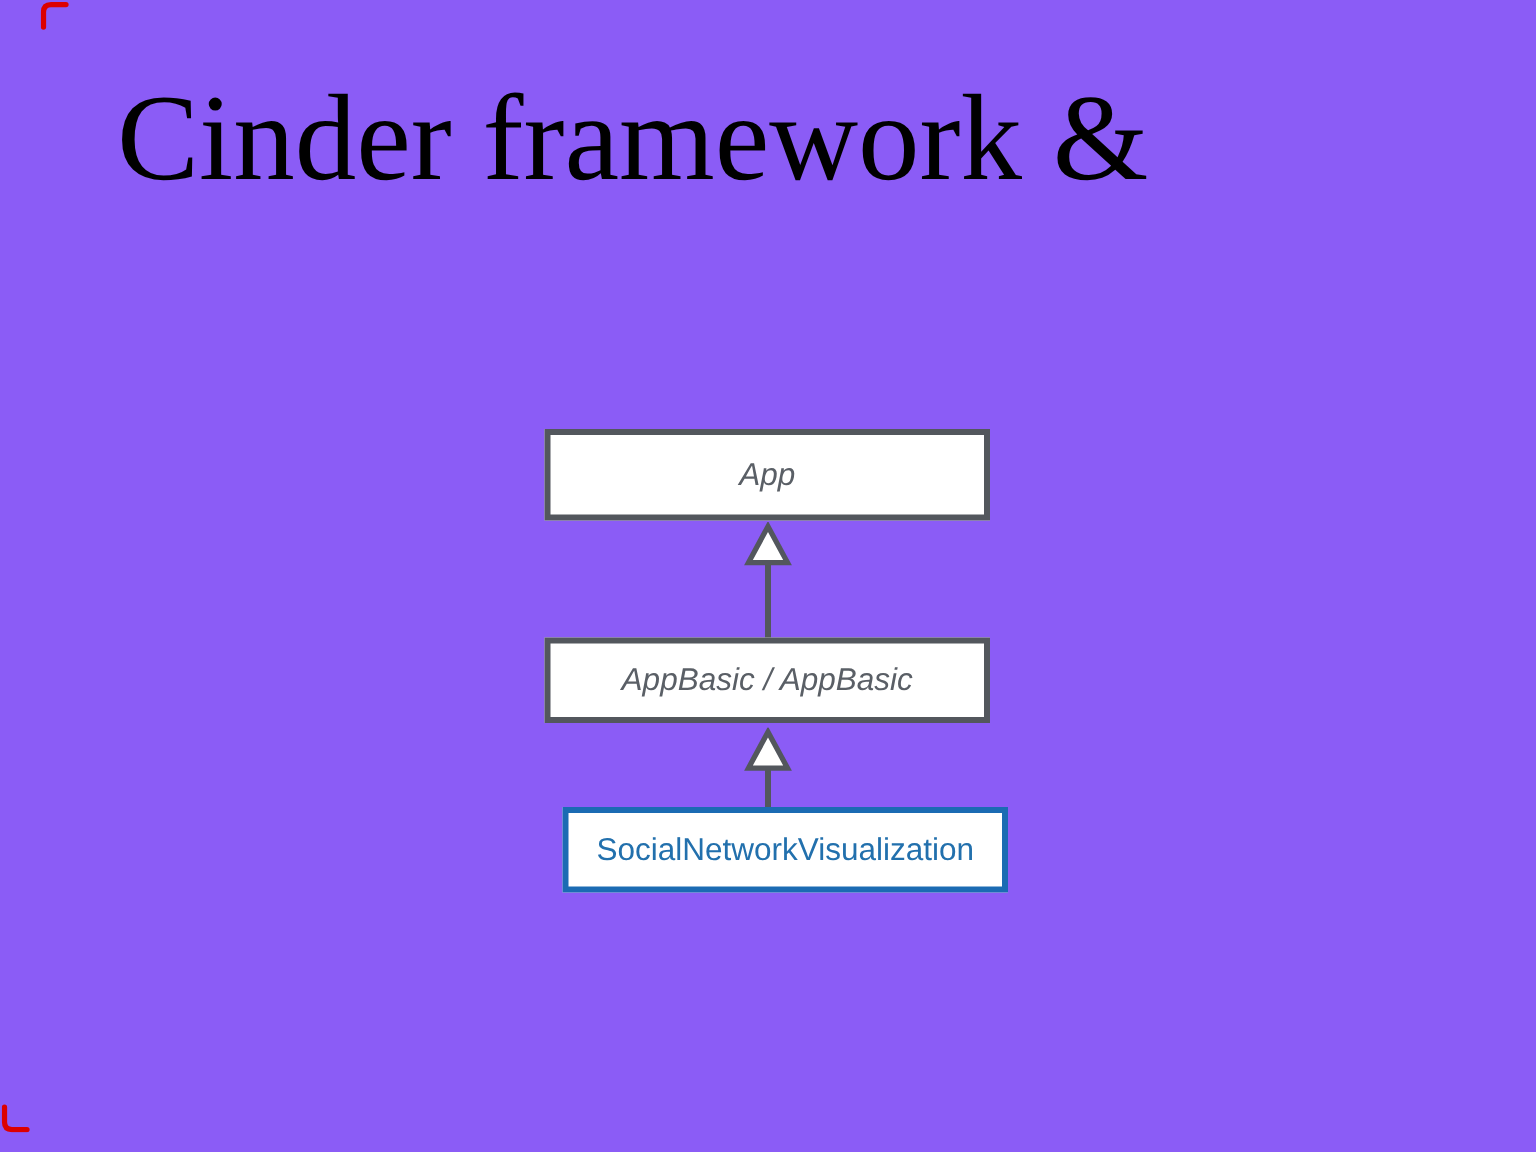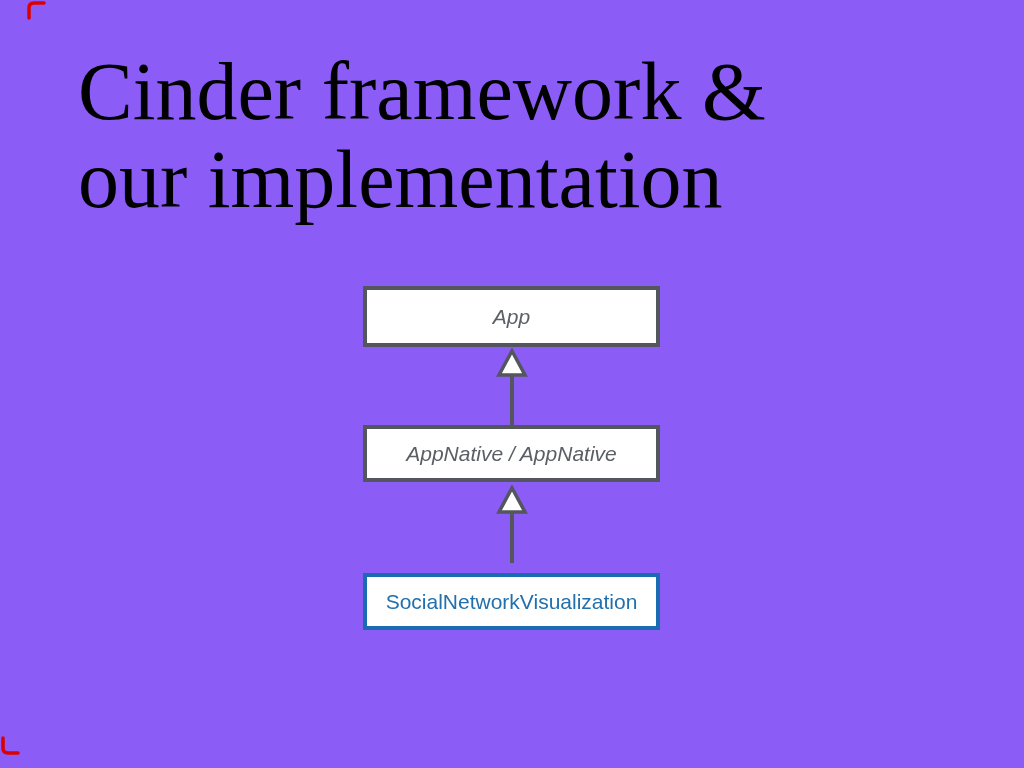--- a/index.html
+++ b/index.html
@@ -39,21 +39,21 @@
     width: 289px;              
     background: #ffffff;
     border: 4px solid #53575d; 
     display: flex;
     align-items: center;
     justify-content: center;
     box-sizing: content-box;
   }
   #node-app    { top: 286px; height: 53px; }
   #node-mid    { top: 425px; height: 49px; }
-  #node-impl   { top: 573px; height: 49px; }
+  #node-impl   { top: 538px; height: 49px; margin-left: 12px; }
 
   .node-label {
     font-size: 21px;
     line-height: 1;
     white-space: nowrap;
   }
   .node-label.italic { font-style: italic; }
 
   
   .arrow {
@@ -77,34 +77,33 @@
 
   <svg class="corner-mark" id="corner-tl" viewBox="0 0 20 20">
     <path d="M 2 17 L 2 7 Q 2 2 7 2 L 17 2" fill="none" stroke-width="3.5" stroke-linecap="round" data-style-bind="stroke:decorations.corner_mark_color" style="stroke: rgb(221, 0, 0);"></path>
   </svg>
   <svg class="corner-mark" id="corner-bl" viewBox="0 0 20 20">
     <path d="M 2 3 L 2 13 Q 2 18 7 18 L 17 18" fill="none" stroke-width="3.5" stroke-linecap="round" data-style-bind="stroke:decorations.corner_mark_color" style="stroke: rgb(221, 0, 0);"></path>
   </svg>
 
   <h1 class="slide-title">
     <span class="title-line">Cinder framework &amp;</span>
-    <span class="title-line">our implementation</span>
   </h1>
 
   <div class="node" id="node-app" data-style-bind="borderColor:diagram.colors.framework_border;color:diagram.colors.framework_text" style="border-color: rgb(83, 87, 93); color: rgb(90, 95, 102);">
     <span class="node-label italic">App</span>
   </div>
 
   <svg class="arrow" id="arrow-1" viewBox="0 0 40 78">
     <polygon points="20,3 33,27 7,27" fill="#ffffff" stroke-width="3.5" data-style-bind="stroke:diagram.colors.framework_border" style="stroke: rgb(83, 87, 93);"></polygon>
     <line x1="20" y1="28" x2="20" y2="78" stroke-width="4" data-style-bind="stroke:diagram.colors.framework_border" style="stroke: rgb(83, 87, 93);"></line>
   </svg>
 
   <div class="node" id="node-mid" data-style-bind="borderColor:diagram.colors.framework_border;color:diagram.colors.framework_text" style="border-color: rgb(83, 87, 93); color: rgb(90, 95, 102);">
-    <span class="node-label italic">AppNative / AppNative</span>
+    <span class="node-label italic">AppBasic / AppBasic</span>
   </div>
 
   <svg class="arrow" id="arrow-2" viewBox="0 0 40 78">
     <polygon points="20,3 33,27 7,27" fill="#ffffff" stroke-width="3.5" data-style-bind="stroke:diagram.colors.framework_border" style="stroke: rgb(83, 87, 93);"></polygon>
     <line x1="20" y1="28" x2="20" y2="78" stroke-width="4" data-style-bind="stroke:diagram.colors.framework_border" style="stroke: rgb(83, 87, 93);"></line>
   </svg>
 
   <div class="node" id="node-impl" data-style-bind="borderColor:diagram.colors.accent_border;color:diagram.colors.accent_text" style="border-color: rgb(27, 107, 179); color: rgb(34, 112, 173);">
     <span class="node-label">SocialNetworkVisualization</span>
   </div>

